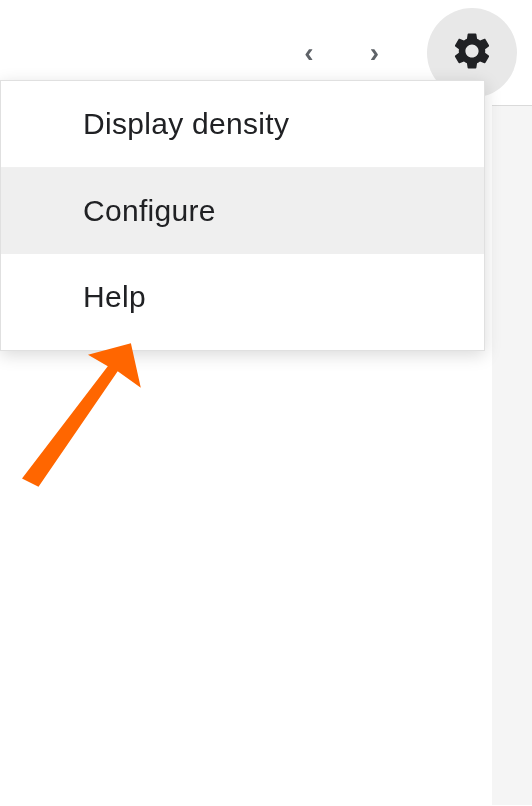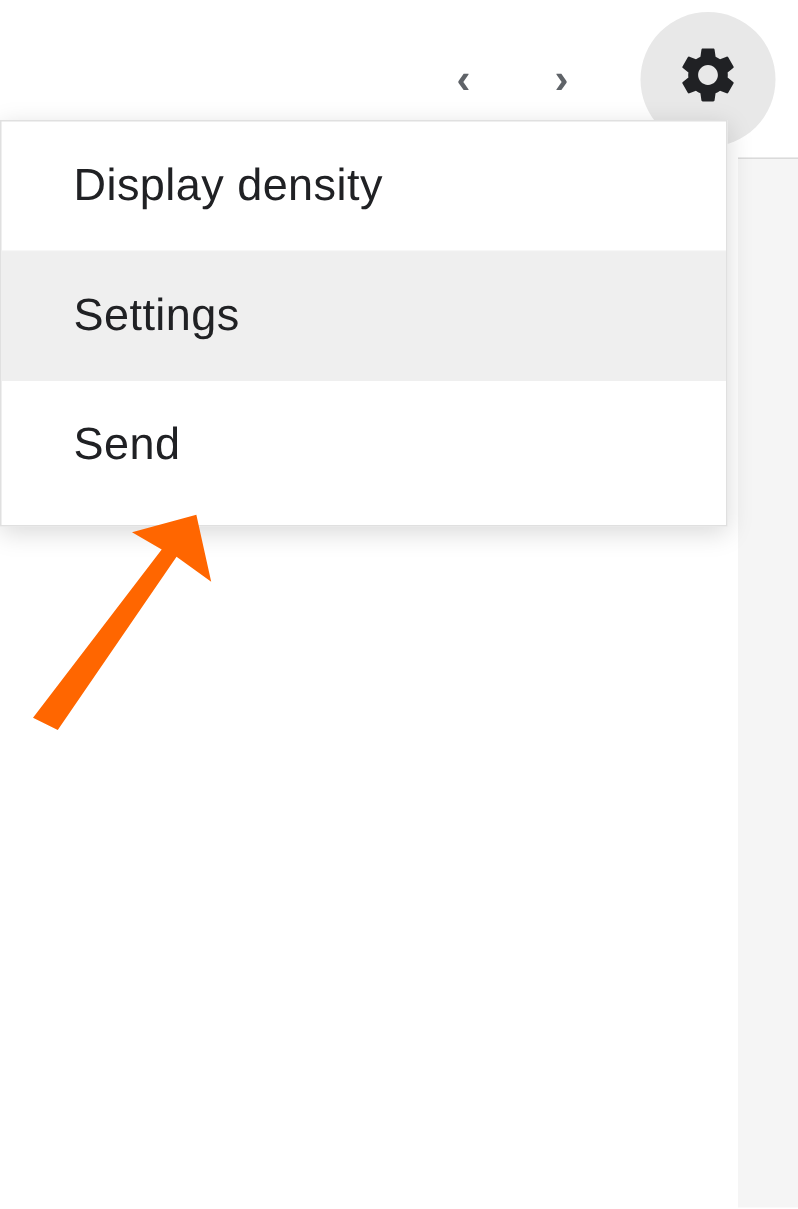--- a/index.html
+++ b/index.html
@@ -65,21 +65,21 @@
     .menu-group {
       border-bottom: 1px solid #f0f0f0;
     }
     
     .menu-group:last-child {
       border-bottom: none;
       padding-bottom: 10px;
     }
     
     .menu-item {
-      padding: 26px 0 26px 48px;
+      padding: 26px 0 26px 82px;
       font-size: 30px;
       color: #202124;
       cursor: pointer;
       letter-spacing: 0.3px;
     }
     
     .menu-item.highlighted {
       background: #efefef;
     }
     
@@ -126,24 +126,24 @@
       </svg>
     </span>
   </div>
 </div>
 
 <div class="dropdown-menu">
   <div class="menu-group">
     <div class="menu-item">Display density</div>
   </div>
   <div class="menu-group no-divider">
-    <div class="menu-item highlighted">Settings</div>
+    <div class="menu-item highlighted">Configure</div>
   </div>
   <div class="menu-group">
-    <div class="menu-item">Send</div>
+    <div class="menu-item">Help</div>
   </div>
 </div>
 
 <div class="pointer-arrow">
   <svg viewBox="0 0 100 100">
     <defs>
       <marker id="arrowhead" markerWidth="6" markerHeight="6" refX="3" refY="3" orient="auto">
         <polygon points="0 0, 6 3, 0 6" fill="#ff6600"></polygon>
       </marker>
     </defs>

